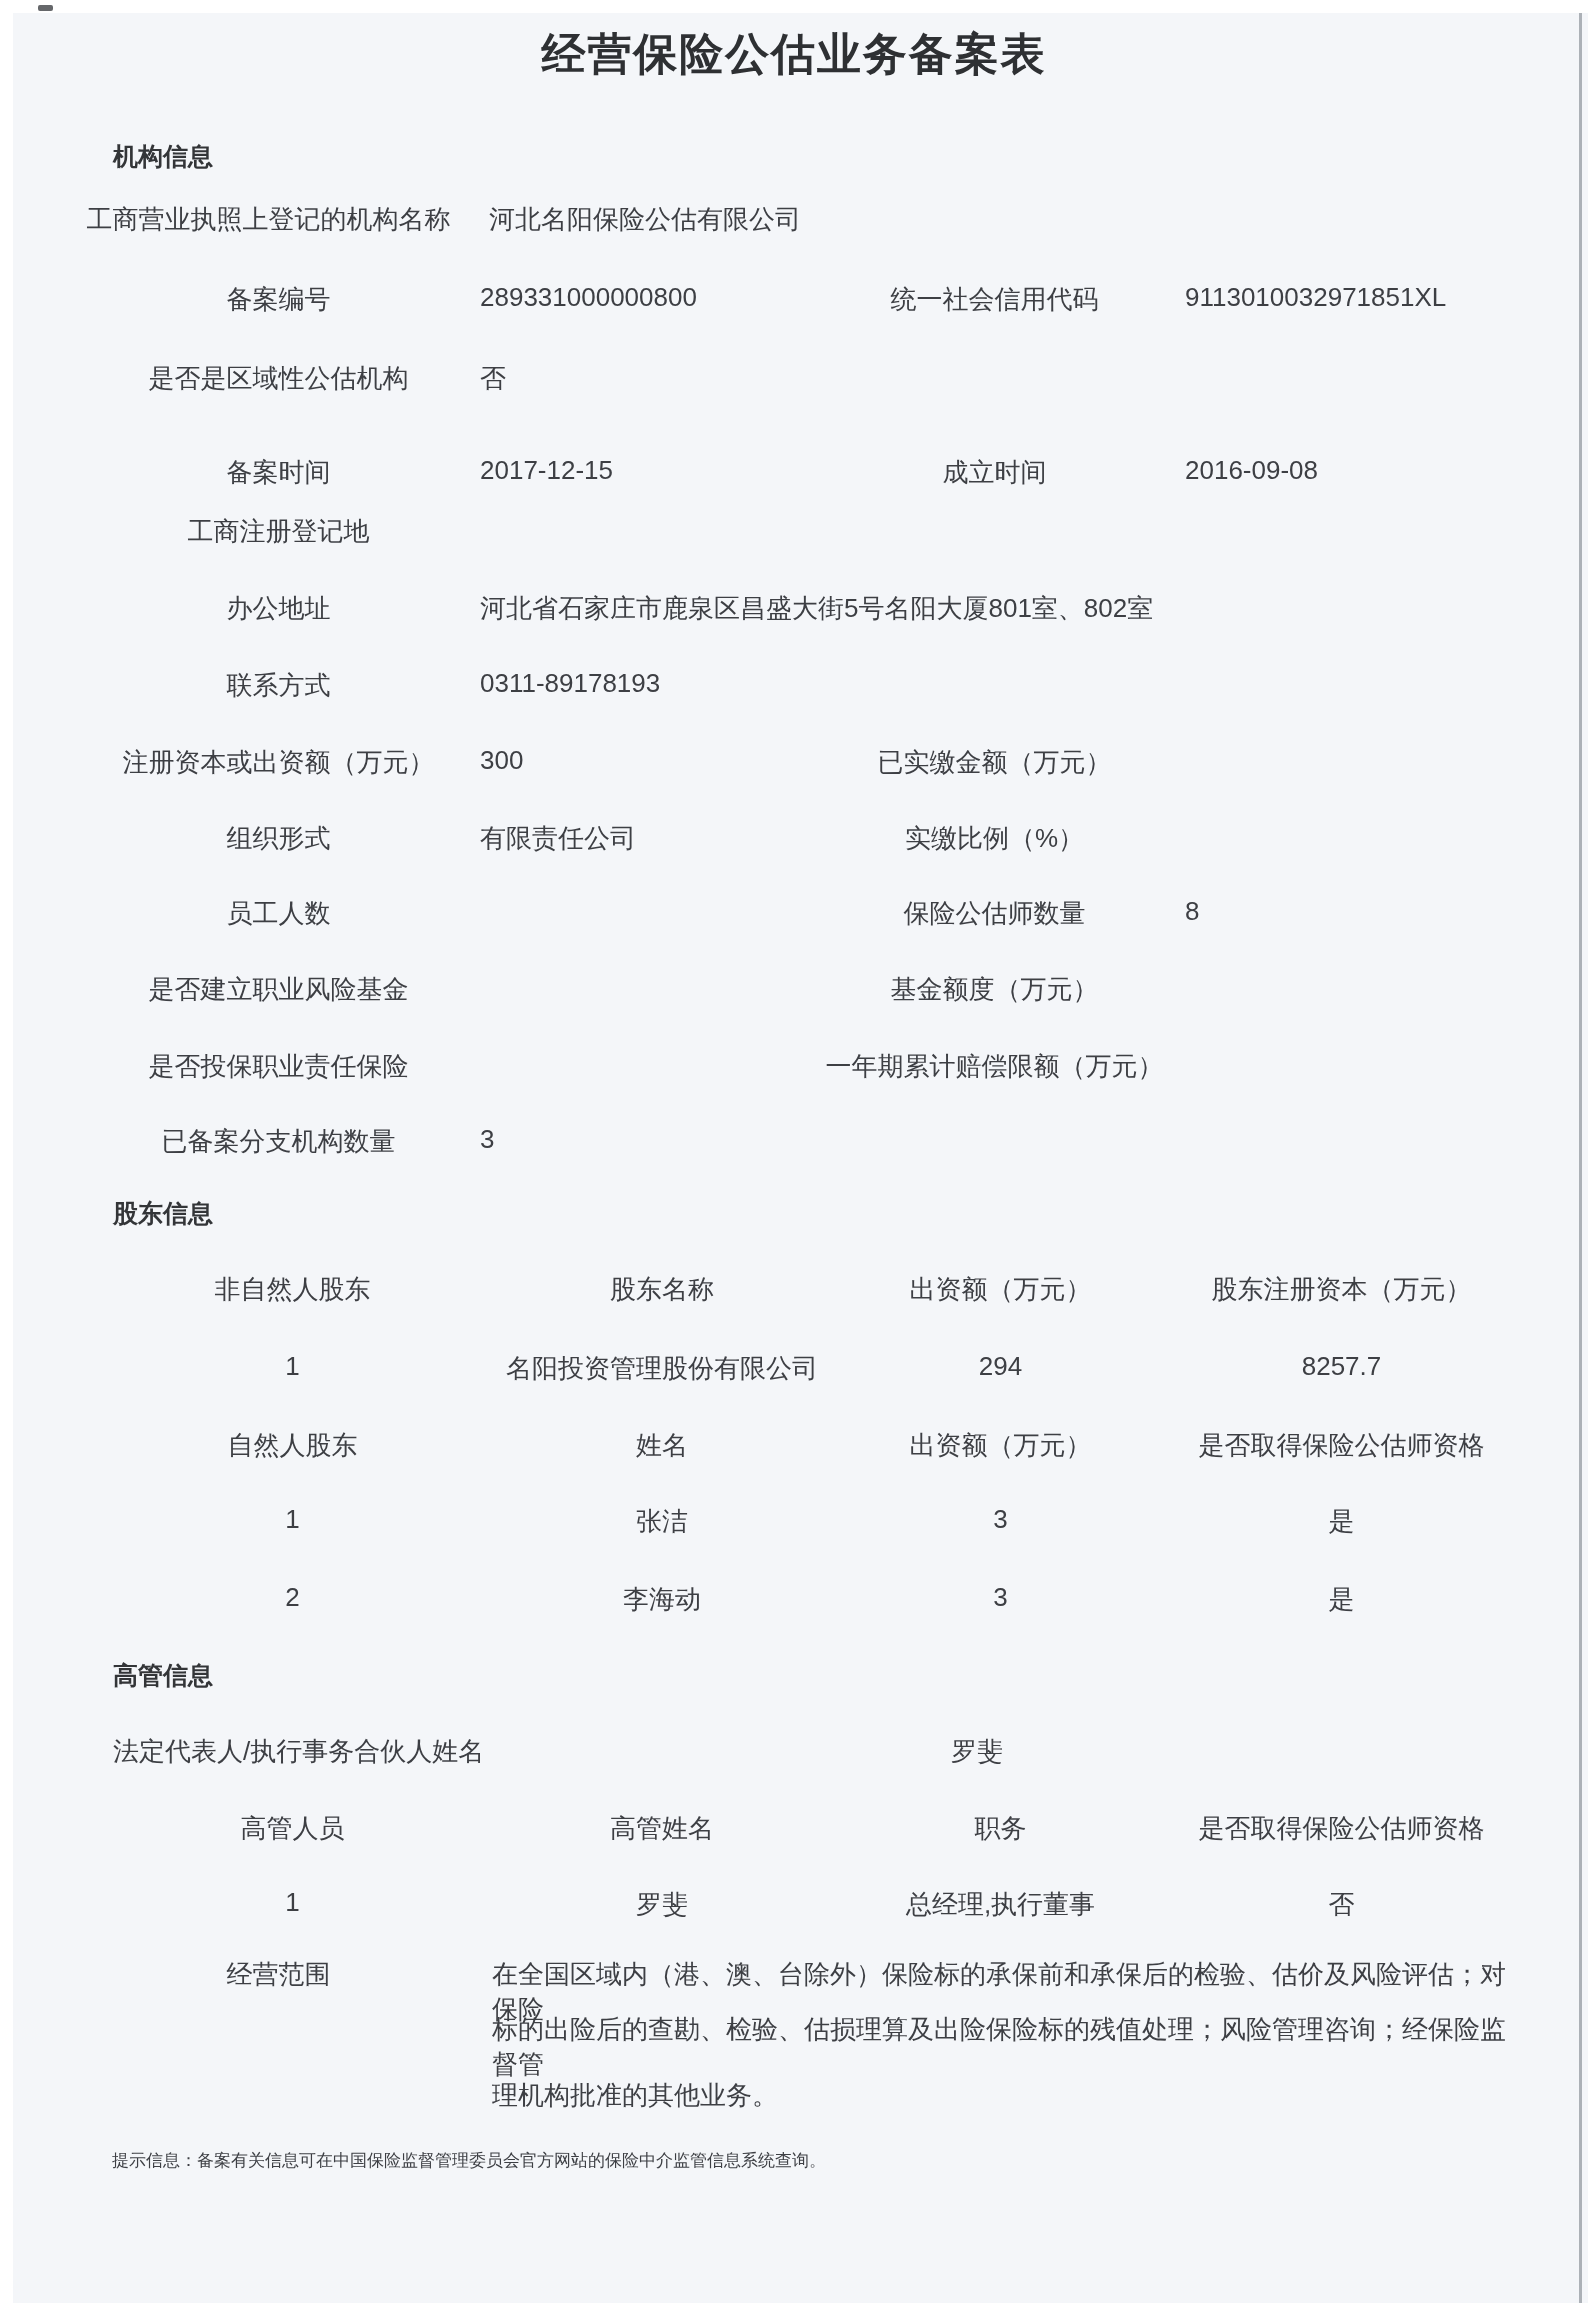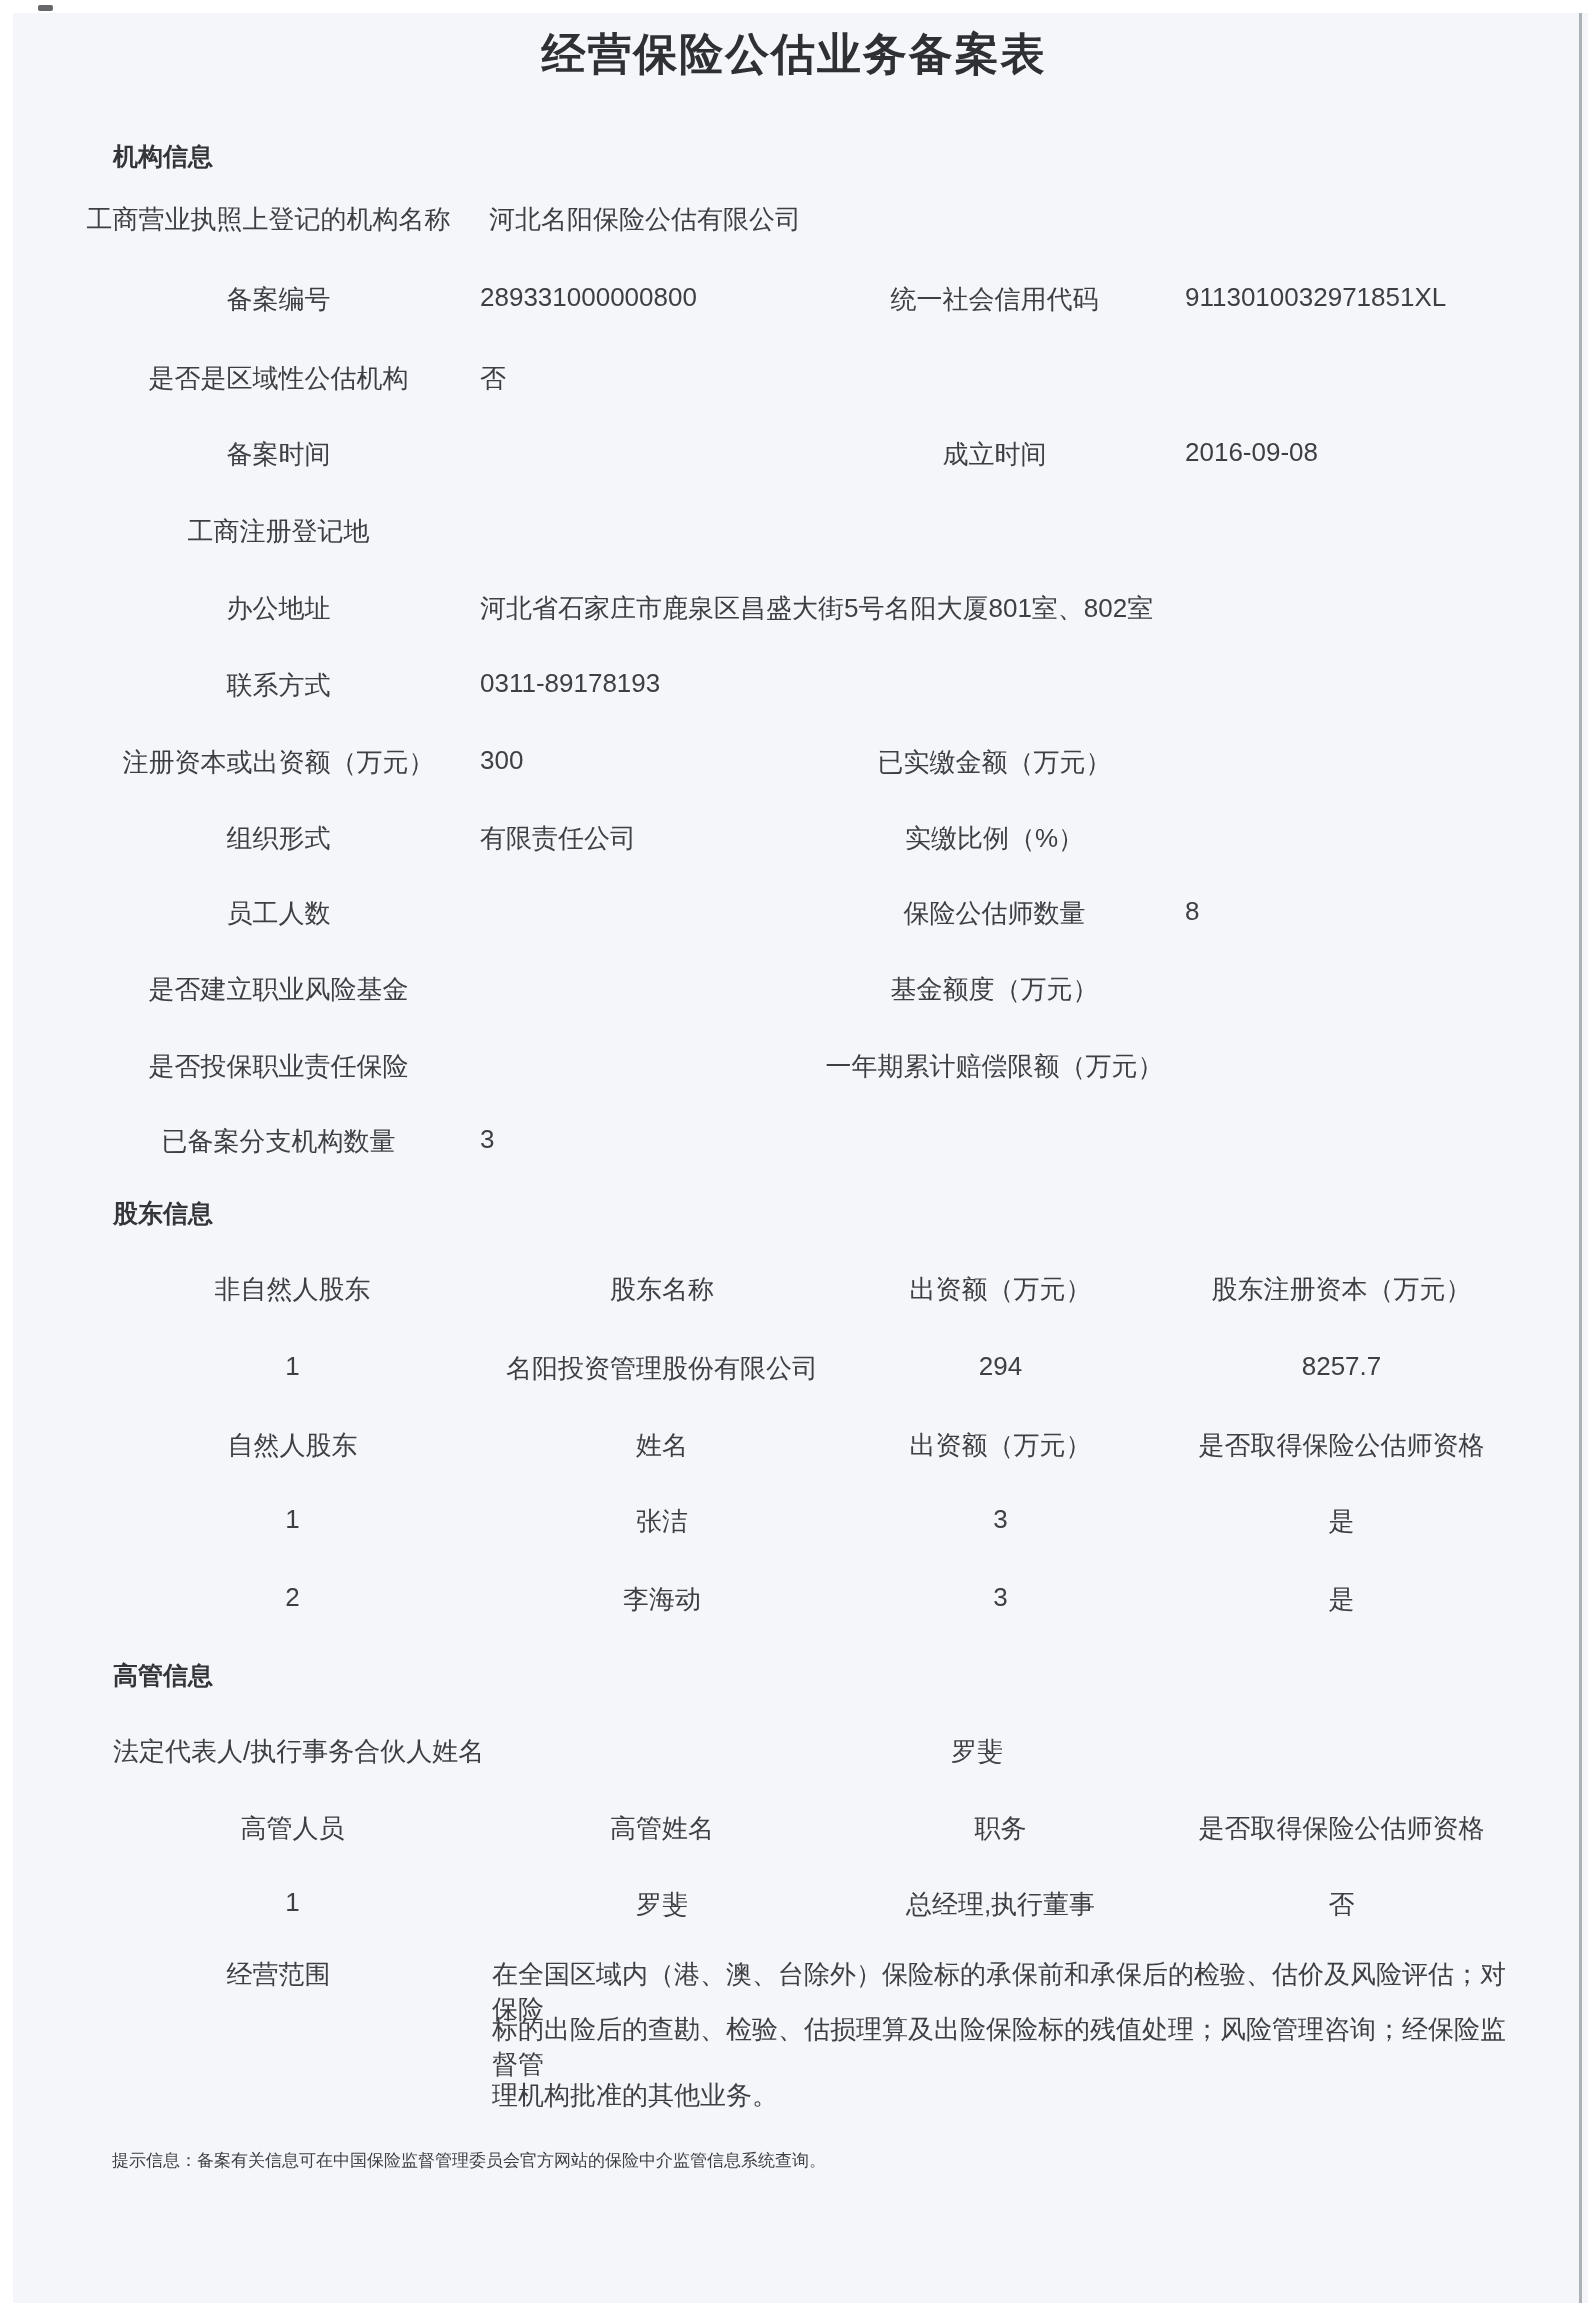--- a/index.html
+++ b/index.html
@@ -67,22 +67,23 @@
     <span class="val-l">289331000000800</span>
     <span class="lbl-r">统一社会信用代码</span>
     <span class="val-r">9113010032971851XL</span>
   </div>
 
   <div class="row" style="top:361px;">
     <span class="lbl-l">是否是区域性公估机构</span>
     <span class="val-l">否</span>
   </div>
 
-  <div class="row" style="top:437px;">
+  <div class="row" style="top:455px;">
     <span class="lbl-l">备案时间</span>
+    <span class="val-l">2017-12-15</span>
     <span class="lbl-r">成立时间</span>
     <span class="val-r">2016-09-08</span>
   </div>
 
   <div class="row" style="top:514px;">
     <span class="lbl-l">工商注册登记地</span>
     <span class="val-l"></span>
   </div>
 
   <div class="row" style="top:591px;padding-left:24px;">

